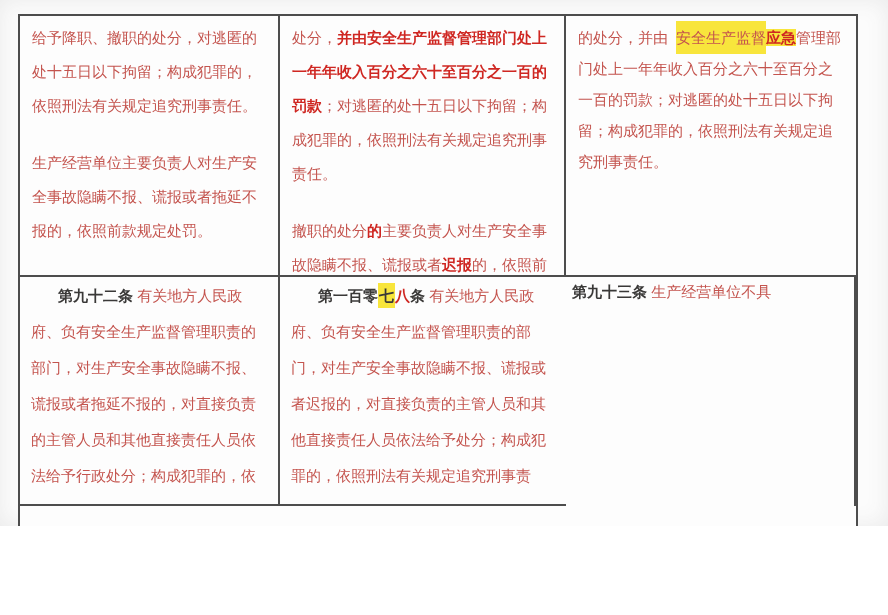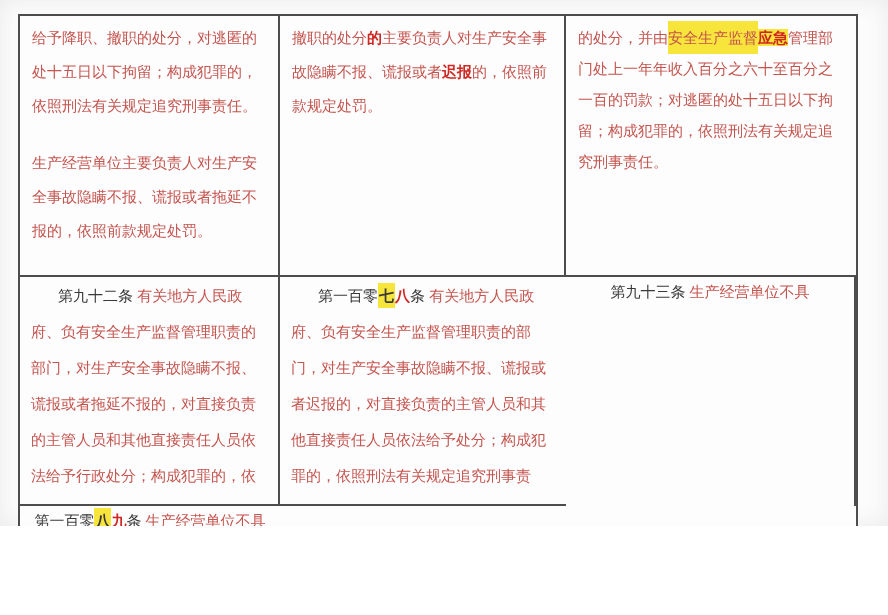--- a/index.html
+++ b/index.html
@@ -48,30 +48,29 @@
 
   .cell.r0 { line-height: 34px; padding: 5px 12px 4px 12px; }
   .cell.r0.c2 { line-height: 31px; padding-top: 6px; }
   .cell.r0 .para + .para { margin-top: 23px; }
 
   .cell.r1 { line-height: 36px; padding: 1px 11px 0 11px; }
 
   .cell.r2 {
     line-height: 27px;
     padding: 1px 6px 0 6px;
-    text-align: center;
     white-space: nowrap;
   }
 
   .para.indent { text-indent: 27px; }
 
   .seg-r  { color: var(--body-red); }
   .seg-b  { color: var(--emph-red); font-weight: bold; }
-  .seg-k  { color: var(--head-black); font-weight: normal; }
-  .seg-hr { color: var(--body-red); background: var(--hl-yellow); padding: 8px 0; }
+  .seg-k  { color: var(--head-black); font-weight: bold; }
+  .seg-hr { color: var(--body-red); background: var(--hl-yellow); padding: 8px 0; margin-left: 8px; }
   .seg-hb { color: var(--emph-red); font-weight: bold; background: var(--hl-yellow); padding: 0 0; }
   .seg-hk { color: var(--head-black); font-weight: bold; background: var(--hl-yellow); padding: 4px 1px; }
 
   .page-footer {
     position: absolute;
     left: 0;
     top: 578px;
     width: 100%;
     text-align: left;
     font-size: 15px;
@@ -83,32 +82,30 @@
 </head>
 <body>
 
 <div class="page">
   <div class="comparison-table">
       <div class="cell r0 c0">
         <div class="para"><span class="seg-r">给予降职、撤职的处分，对逃匿的处十五日以下拘留；构成犯罪的，依照刑法有关规定追究刑事责任。</span></div>
         <div class="para"><span class="seg-r">生产经营单位主要负责人对生产安全事故隐瞒不报、谎报或者拖延不报的，依照前款规定处罚。</span></div>
       </div>
       <div class="cell r0 c1">
+        <div class="para"><span class="seg-r">处分，</span><span class="seg-b">并由安全生产监督管理部门处上一年年收入百分之六十至百分之一百的罚款</span><span class="seg-r">；对逃匿的处十五日以下拘留；构成犯罪的，依照刑法有关规定追究刑事责任。</span></div>
         <div class="para"><span class="seg-r">撤职的处分</span><span class="seg-b">的</span><span class="seg-r">主要负责人对生产安全事故隐瞒不报、谎报或者</span><span class="seg-b">迟报</span><span class="seg-r">的，依照前款规定处罚。</span></div>
       </div>
       <div class="cell r0 c2">
         <div class="para"><span class="seg-r">的处分，并由</span><span class="seg-hr">安全生产监督</span><span class="seg-hb">应急</span><span class="seg-r">管理部门处上一年年收入百分之六十至百分之一百的罚款；对逃匿的处十五日以下拘留；构成犯罪的，依照刑法有关规定追究刑事责任。</span></div>
       </div>
       <div class="cell r1 c0">
         <div class="para indent"><span class="seg-k">第九十二条</span><span class="seg-r"> 有关地方人民政府、负有安全生产监督管理职责的部门，对生产安全事故隐瞒不报、谎报或者拖延不报的，对直接负责的主管人员和其他直接责任人员依法给予行政处分；构成犯罪的，依照刑法有关规定追究刑事责任。</span></div>
       </div>
       <div class="cell r1 c2">
         <div class="para indent"><span class="seg-k">第一百零</span><span class="seg-hk">七</span><span class="seg-b">八</span><span class="seg-k">条</span><span class="seg-r"> 有关地方人民政府、负有安全生产监督管理职责的部门，对生产安全事故隐瞒不报、谎报或者迟报的，对直接负责的主管人员和其他直接责任人员依法给予处分；构成犯罪的，依照刑法有关规定追究刑事责任。</span></div>
       </div>
       <div class="cell r2 c0">
         <div class="para"><span class="seg-k">第九十三条</span><span class="seg-r"> 生产经营单位不具</span></div>
       </div>
-      <div class="cell r2 c2">
-        <div class="para"><span class="seg-k">第一百零</span><span class="seg-hk">八</span><span class="seg-b">九</span><span class="seg-k">条</span><span class="seg-r"> 生产经营单位不具</span></div>
-      </div>
     </div>
   <div class="page-footer">第 72 页 共 76 页</div>
 </div>
 
 </body></html>

